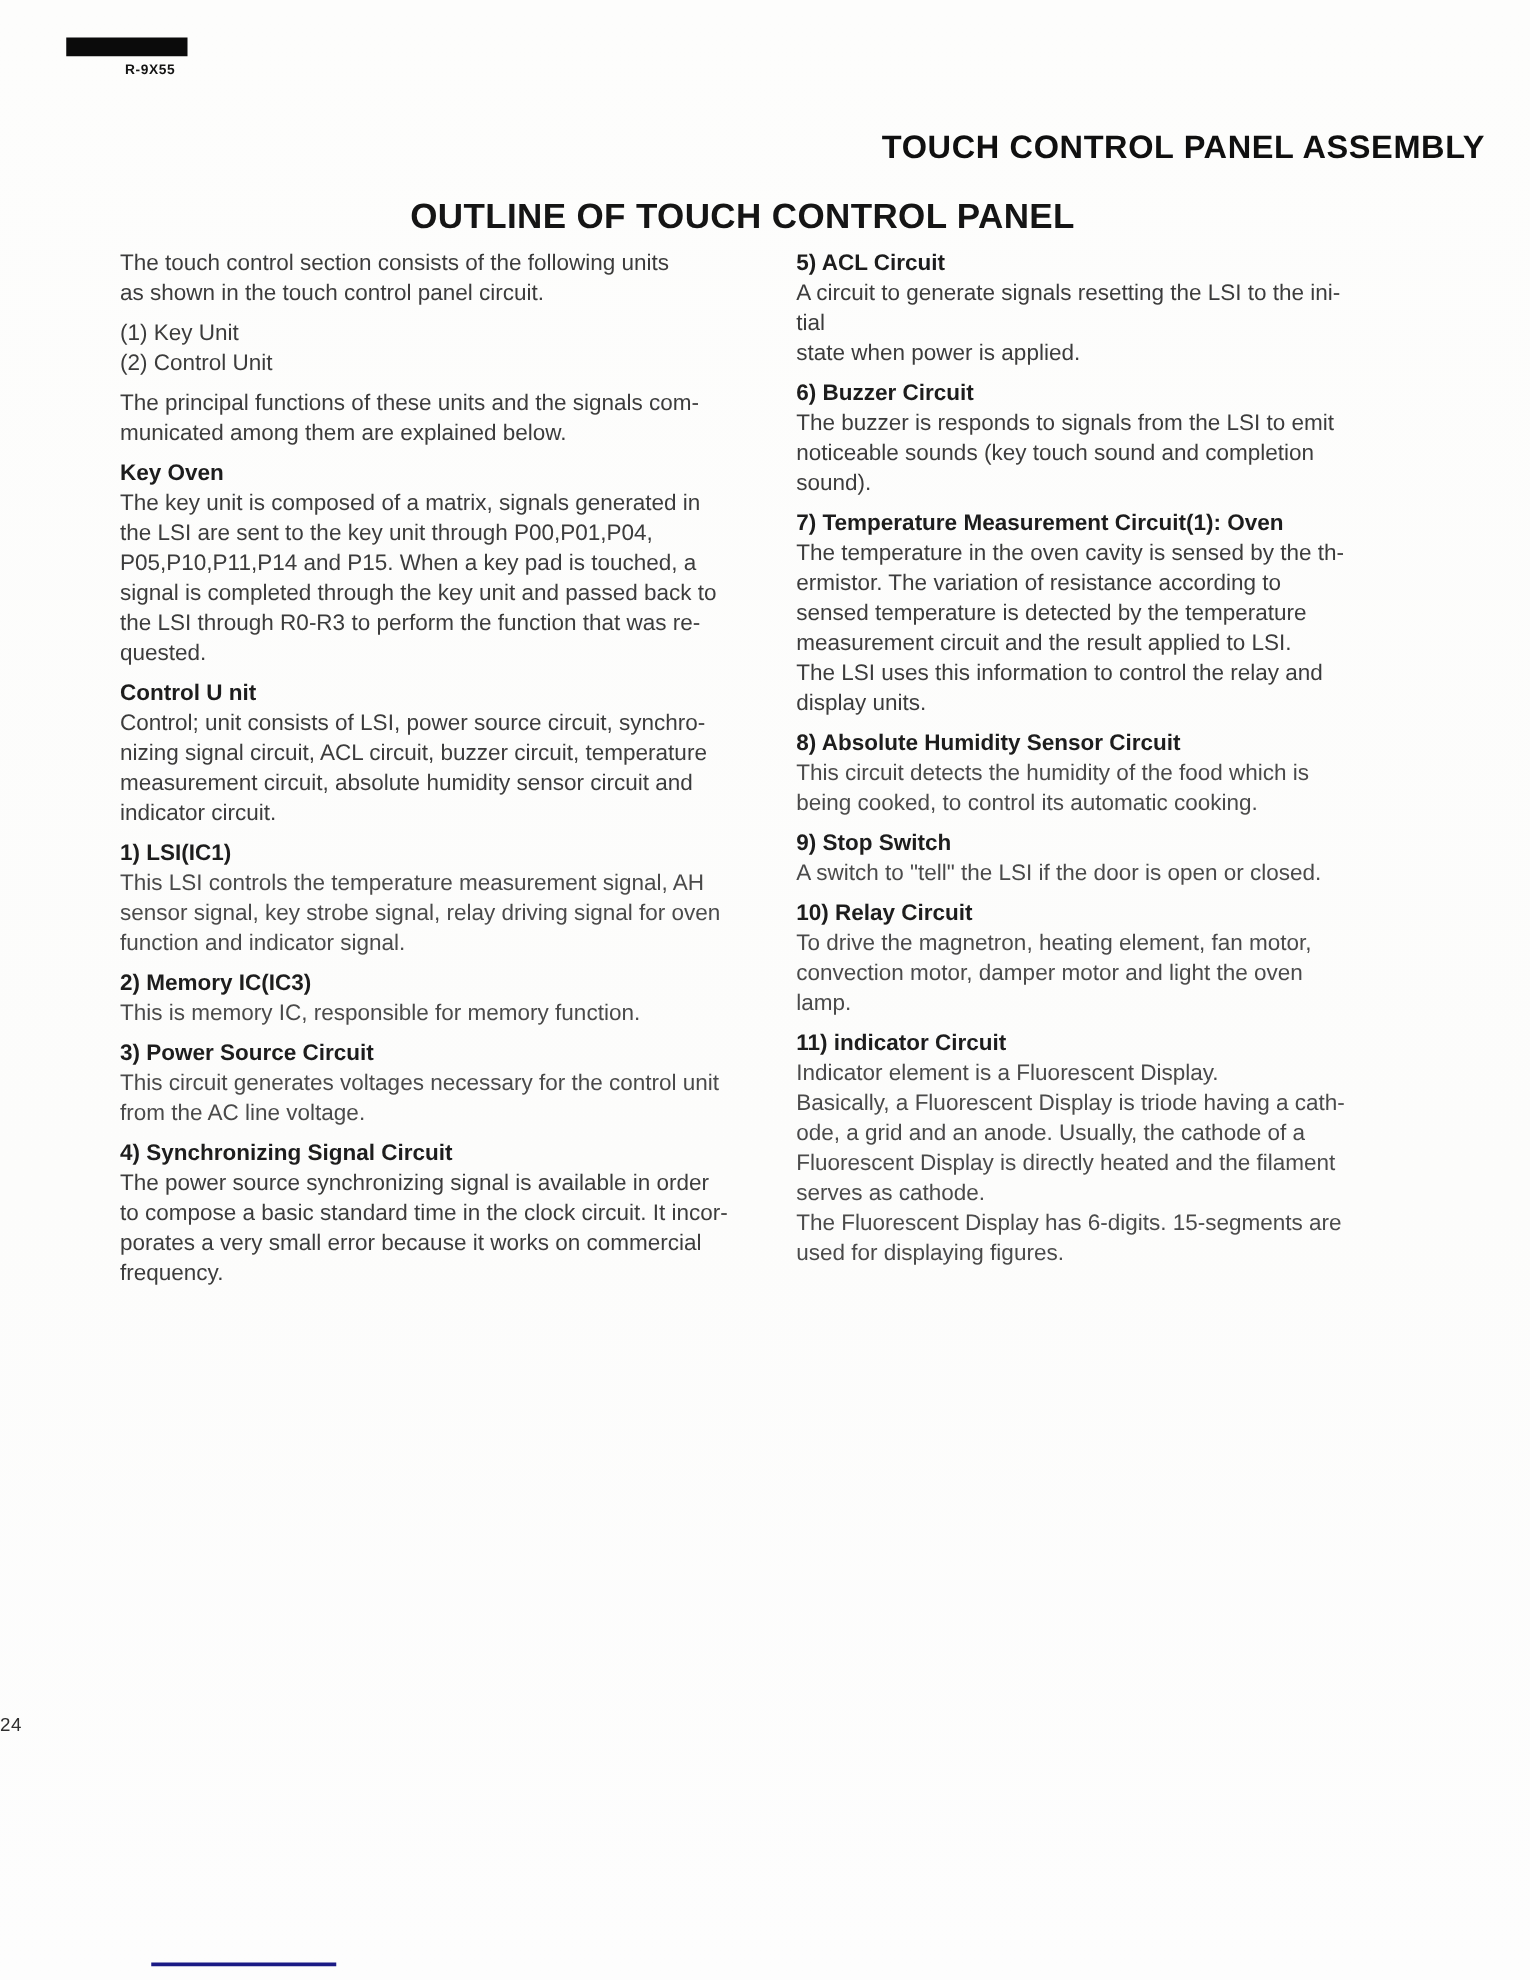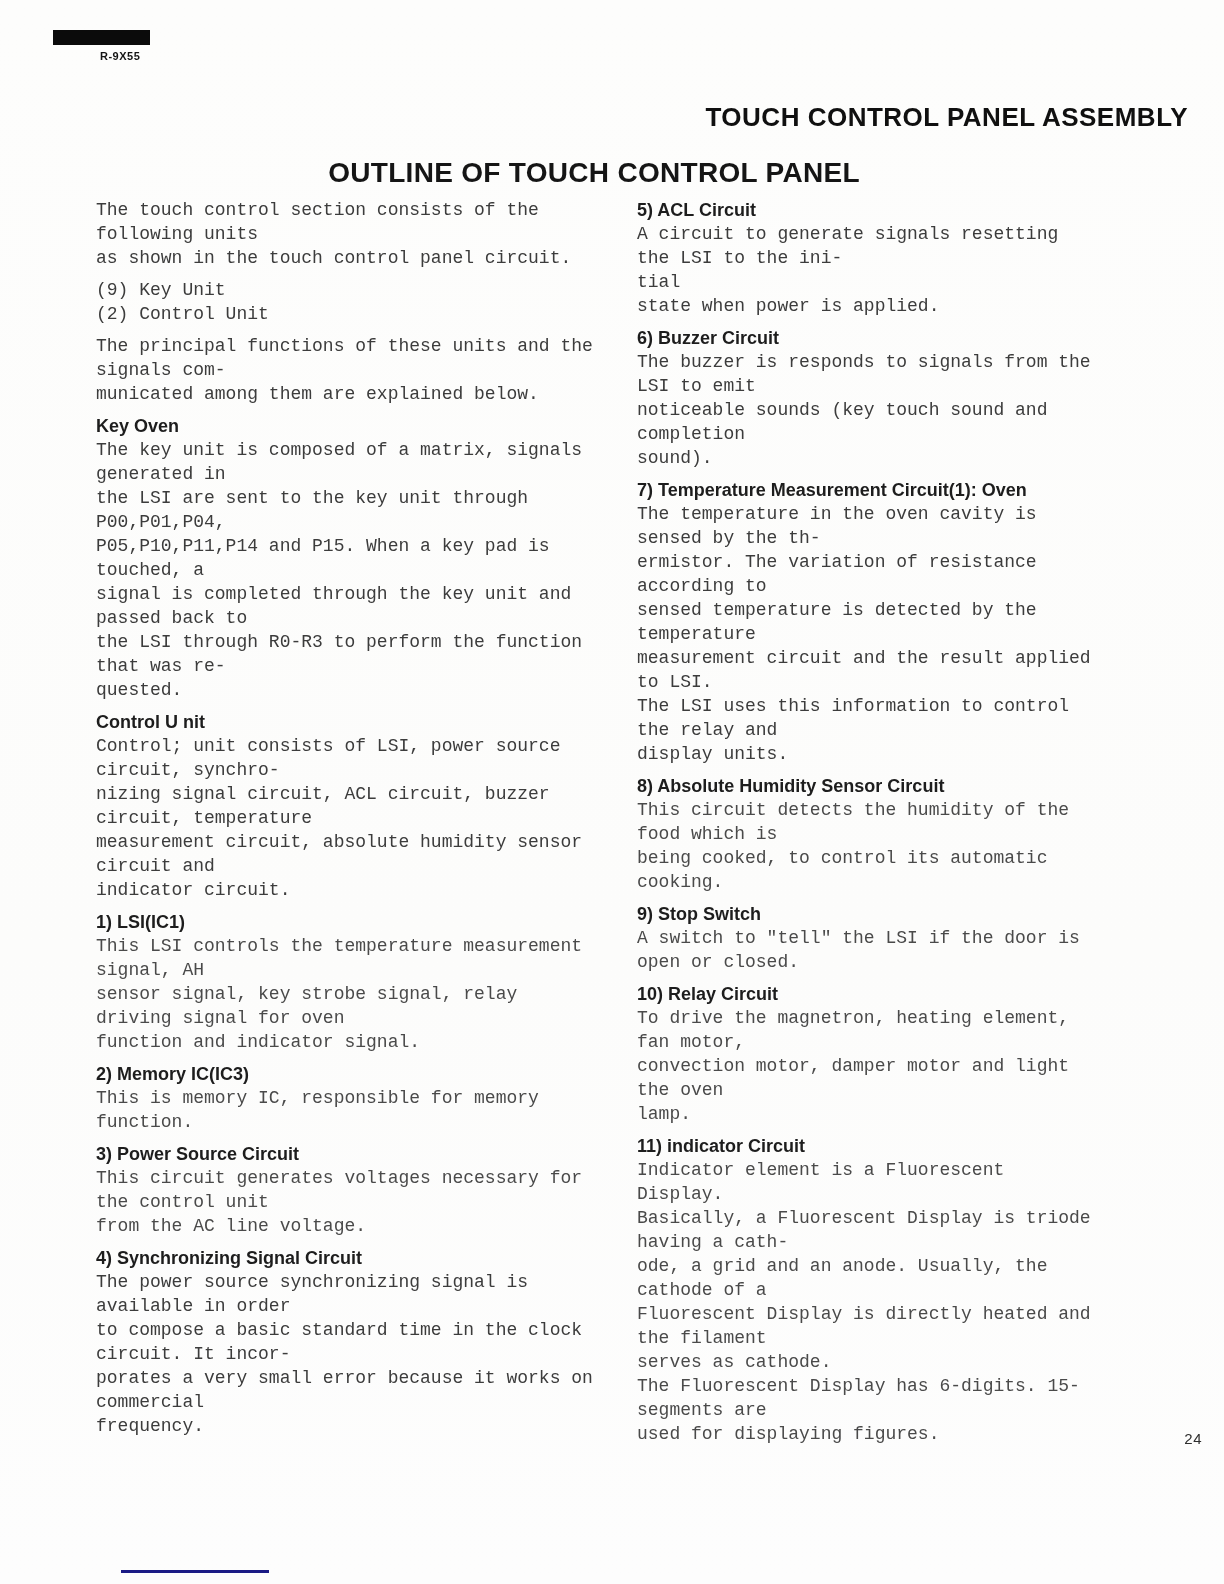--- a/index.html
+++ b/index.html
@@ -46,33 +46,32 @@
   .column {
     position: absolute; top: 198px;
     font-size: 18px; line-height: 24px;
     color: #3a3a3a;
   }
   .column.left  { left: 96px;  width: 506px; }
   .column.right { left: 637px; width: 460px; }
   .para {
     white-space: pre-line;
     color: #3c3c3c;
-    font-family: Liberation Mono, monospace;
   }
   .intro .para { margin-bottom: 8px; }
   .section { margin-top: 8px; }
   .section-heading {
     font-size: 18px; line-height: 24px;
     font-weight: bold; color: #1d1d1d;
   }
   .section-body { white-space: pre-line; }
   .faded { color: #4a4a4a; }
   .page-number-wrap {
-    position: absolute; left: 0; top: 1430px;
-    width: 1182px; text-align: right; margin-left: 20px;
+    position: absolute; left: 0; top: 1372px;
+    width: 1182px; text-align: left;
   }
   .page-number {
     font-size: 15px; color: #2e2e2e; letter-spacing: 0.5px;
   }
   .footer-line {
     position: absolute;
     left: 121px; top: 1570px;
     width: 148px; height: 3px;
     background: #1b1b85;
   }
@@ -91,21 +90,21 @@
   </div>
 
   <div class="subtitle-wrap">
     <span class="page-subtitle">OUTLINE OF TOUCH CONTROL PANEL</span>
   </div>
 
   <div class="column left">
     <div class="intro">
       <p class="para">The touch control section consists of the following units
 as shown in the touch control panel circuit.</p>
-      <p class="para">(9) Key Unit
+      <p class="para">(1) Key Unit
 (2) Control Unit</p>
       <p class="para">The principal functions of these units and the signals com-
 municated among them are explained below.</p>
     </div>
 
     <div class="section">
       <div class="section-heading">Key Oven</div>
       <p class="para section-body">The key unit is composed of a matrix, signals generated in
 the LSI are sent to the key unit through P00,P01,P04,
 P05,P10,P11,P14 and P15.  When a key pad is touched, a

